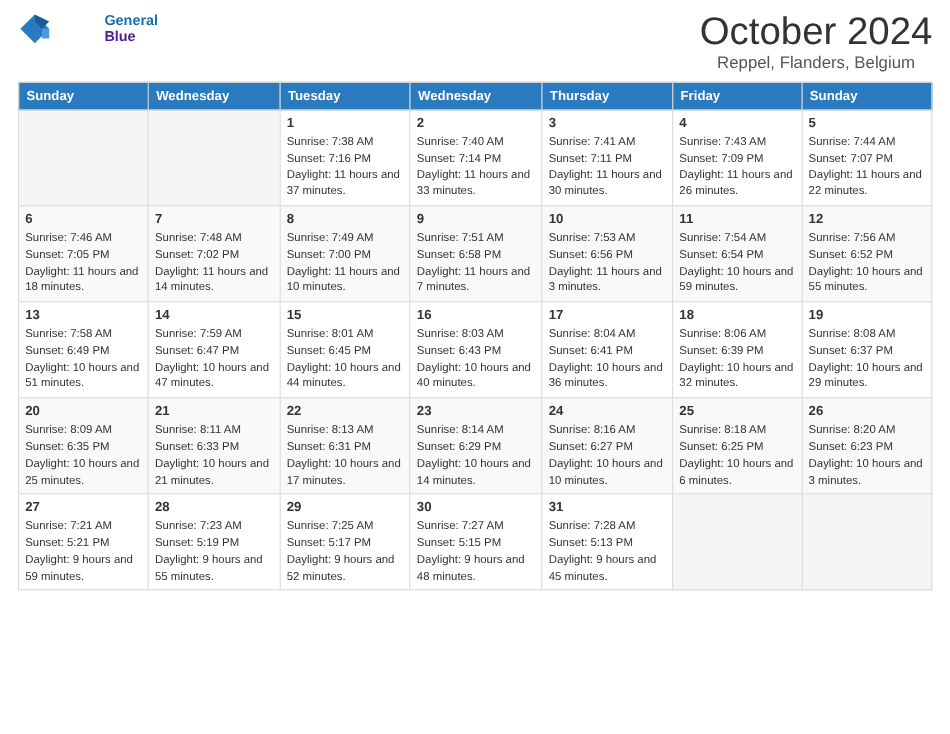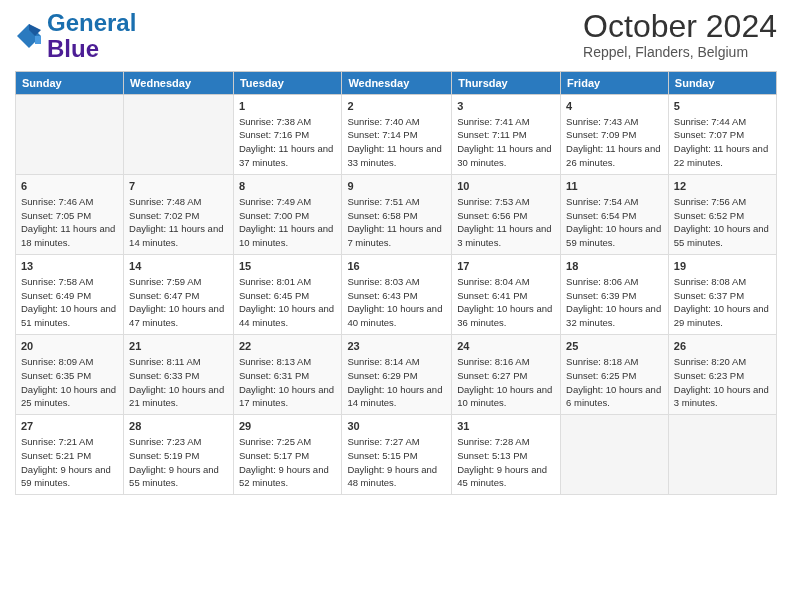--- a/index.html
+++ b/index.html
@@ -21,34 +21,35 @@
       justify-content: space-between;
       align-items: flex-start;
       margin-bottom: 8px;
     }
     .logo {
       display: flex;
       align-items: center;
       gap: 4px;
     }
     .logo-text {
-      font-size: 24px;
+      font-size: 12px;
       font-weight: bold;
       color: #333;
       line-height: 1.1;
+      margin-left: 40px;
     }
     .logo-text span {
       color: #1a6faf;
     }
     .logo-icon {
       width: 28px;
       height: 28px;
     }
     .title-area {
-      text-align: left;
+      text-align: center;
     }
     .month-title {
       font-size: 32px;
       font-weight: normal;
       color: #333;
       line-height: 1;
     }
     .location {
       font-size: 14px;
       color: #555;

